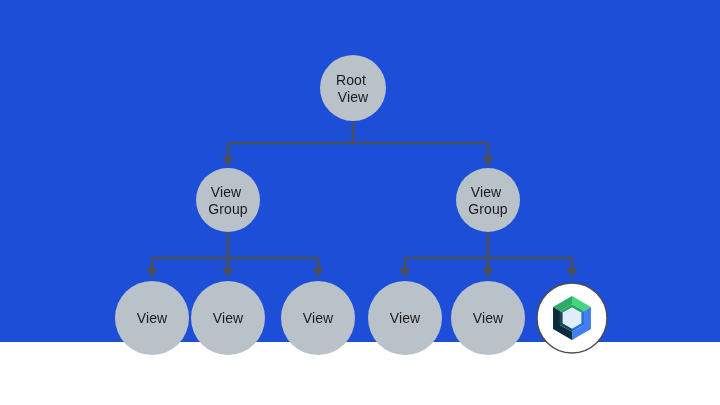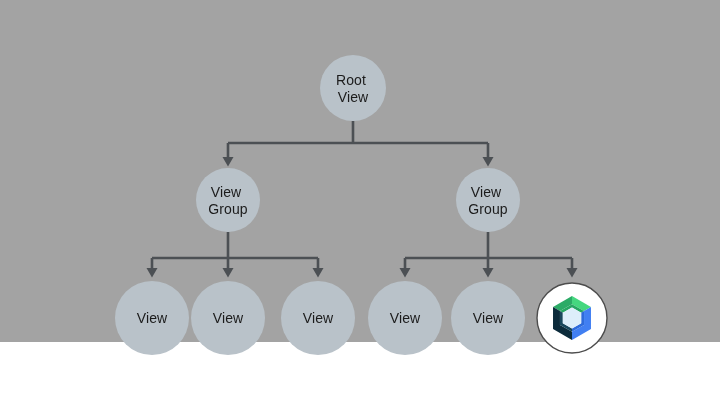--- a/index.html
+++ b/index.html
@@ -8,21 +8,21 @@
     background: #ffffff;
     width: 720px;
     height: 405px;
     overflow: hidden;
     font-family: "Liberation Sans", sans-serif;
   }
   .stage {
     position: relative;
     width: 720px;
     height: 342px;
-    background: #a3a3a3;
+    background: #1d4ed8;
   }
   svg { display: block; }
   .node-label {
     font-family: "Liberation Sans", sans-serif;
     font-size: 14px;
     font-weight: 400;
     text-anchor: middle;
     letter-spacing: 0.1px;
   }
   .compose-ring {

